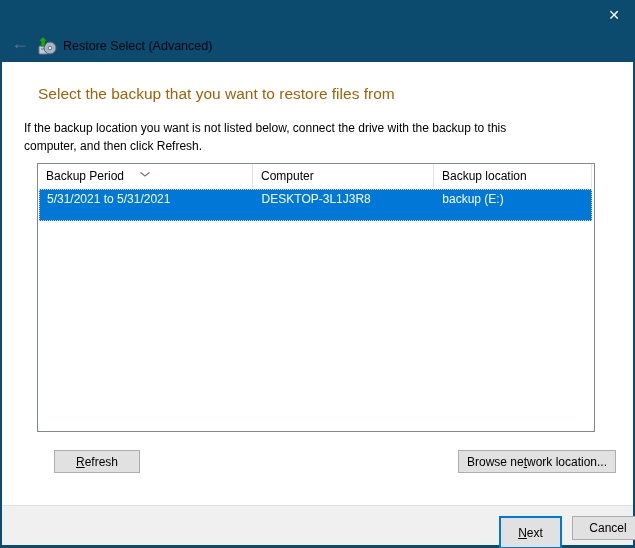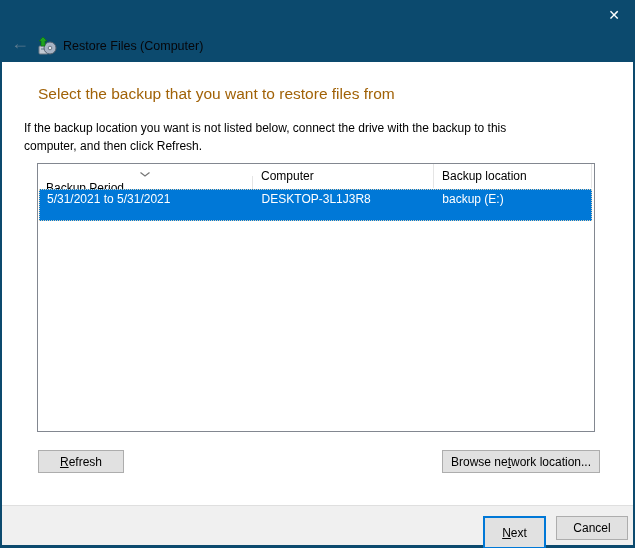--- a/index.html
+++ b/index.html
@@ -23,31 +23,31 @@
 
   
   .heading { position:absolute; left:38px; top:85px; font-size:15.5px; color:#a16207; }
   .instr { position:absolute; left:24px; top:119px; font-size:12px; color:#000000; line-height:18px; }
 
   .listview { position:absolute; left:37px; top:163px; width:558px; height:269px;
     border:1px solid #828790; background:#ffffff; }
   .lv-head { position:relative; display:flex; height:24px; }
   .lv-th { font-size:12px; color:#000000; padding:5px 0 0 8px; height:24px;
     border-right:1px solid #e5e5e5; overflow:hidden; white-space:nowrap; }
-  .th-1 { width:215px;margin-top:12px; } .th-2 { width:181px; } .th-3 { width:158px; }
+  .th-1 { width:215px; } .th-2 { width:181px; } .th-3 { width:158px; }
   .sort-glyph { position:absolute; left:101px; top:0px; width:12px; height:7px; }
   .lv-row { position:absolute; left:1px; right:2px; top:25px; height:32px;
     background:#0078D7; display:flex; color:#ffffff; font-size:12px;
     outline:1px dotted rgba(255,225,180,0.85); outline-offset:-1px; cursor:default; }
   .lv-td { padding:3px 0 0 8px; white-space:nowrap; overflow:hidden; }
   .td-1 { width:215px; } .td-2 { width:181px; } .td-3 { width:158px; }
 
   .btn { position:absolute; background:#E1E1E1; border:1px solid #ADADAD;
     font-family:"Liberation Sans", sans-serif; font-size:12px; color:#000000;
-    text-align:center; cursor:pointer; padding:0; }
+    text-align:center; cursor:pointer; padding:0;margin-left:16px; }
   .btn u { text-decoration:underline; }
   .btn-refresh { left:38px; top:450px; width:86px; height:23px; }
   .btn-browse  { left:442px; top:450px; width:158px; height:23px; }
 
   .footer { position:absolute; left:2px; right:2px; top:505px; bottom:3px;
     background:#F0F0F0; border-top:1px solid #DFDFDF; }
   .btn-next   { left:483px; top:516px; width:63px; height:33px; border:2px solid #0078D7; z-index:6; }
   .btn-cancel { left:556px; top:516px; width:72px; height:24px; z-index:6; }
 </style>
 </head>
@@ -61,21 +61,21 @@
     <div class="app-icon">
       <svg width="20" height="21" viewBox="0 0 20 21">
         <rect x="2" y="11" width="9" height="8" rx="1" fill="#C3CBD4" stroke="#6E7B87" stroke-width="1"></rect>
         <rect x="4" y="13" width="5" height="2" fill="#8FA0AE"></rect>
         <circle cx="13" cy="13" r="6" fill="#A8B4C4" stroke="#54616E" stroke-width="1"></circle>
         <circle cx="13" cy="13" r="1.8" fill="#E8EDF2" stroke="#54616E" stroke-width="0.8"></circle>
         <polygon points="5,9 9,9 7,1 11,1 11,9" fill="none"></polygon>
         <polygon points="4,2 8,2 8,7 10,7 6,11 2,7 4,7" fill="#1FA31F" stroke="#0D6B0D" stroke-width="0.6" transform="rotate(180 6 6.5)"></polygon>
       </svg>
     </div>
-    <div class="nav-title">Restore Files (Computer)</div>
+    <div class="nav-title">Restore Select (Advanced)</div>
   </div>
 
   <div class="heading">Select the backup that you want to restore files from</div>
 
   <div class="instr">
     <div>If the backup location you want is not listed below, connect the drive with the backup to this</div>
     <div>computer, and then click Refresh.</div>
   </div>
 
   <div class="listview">

